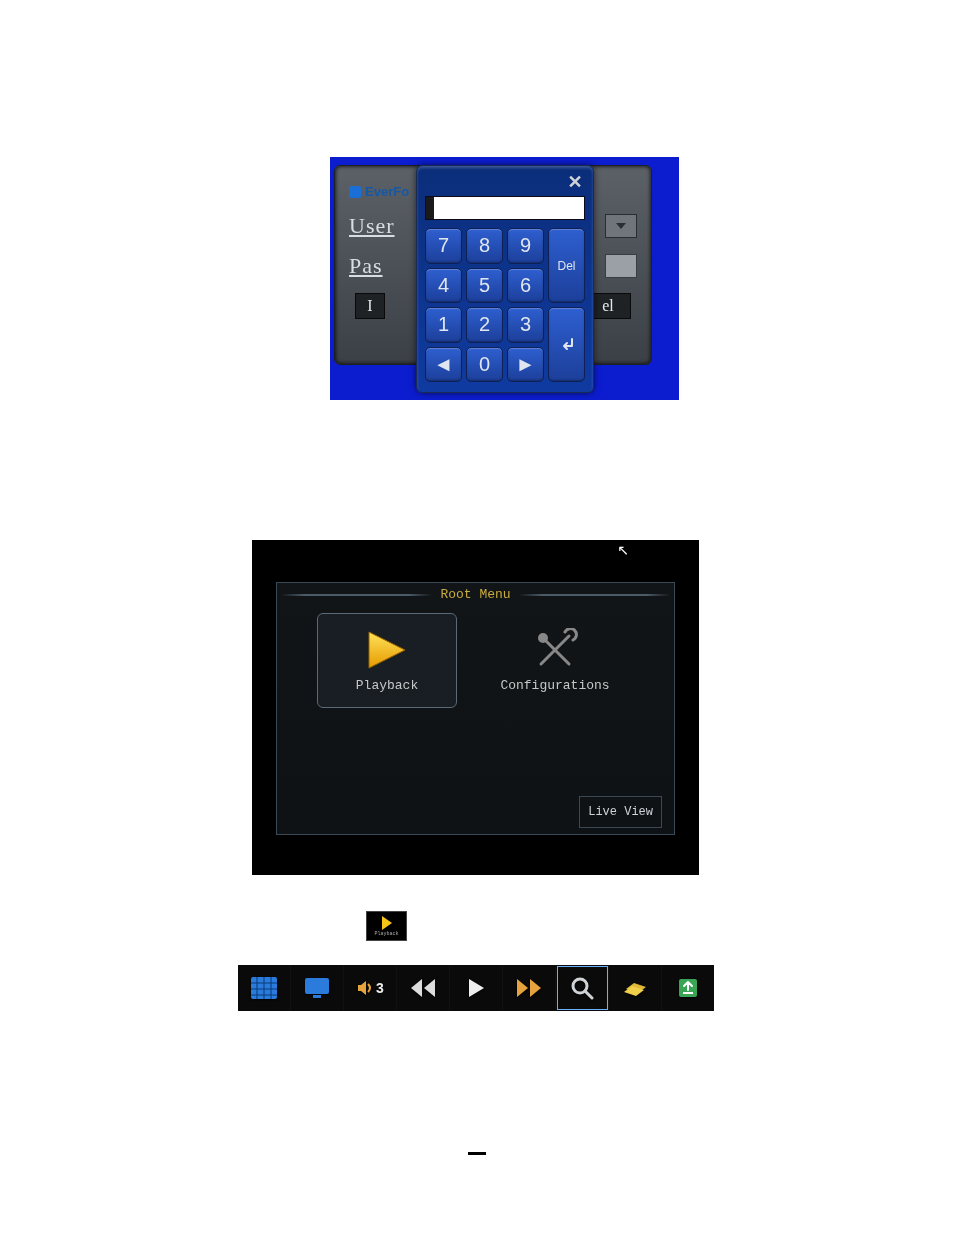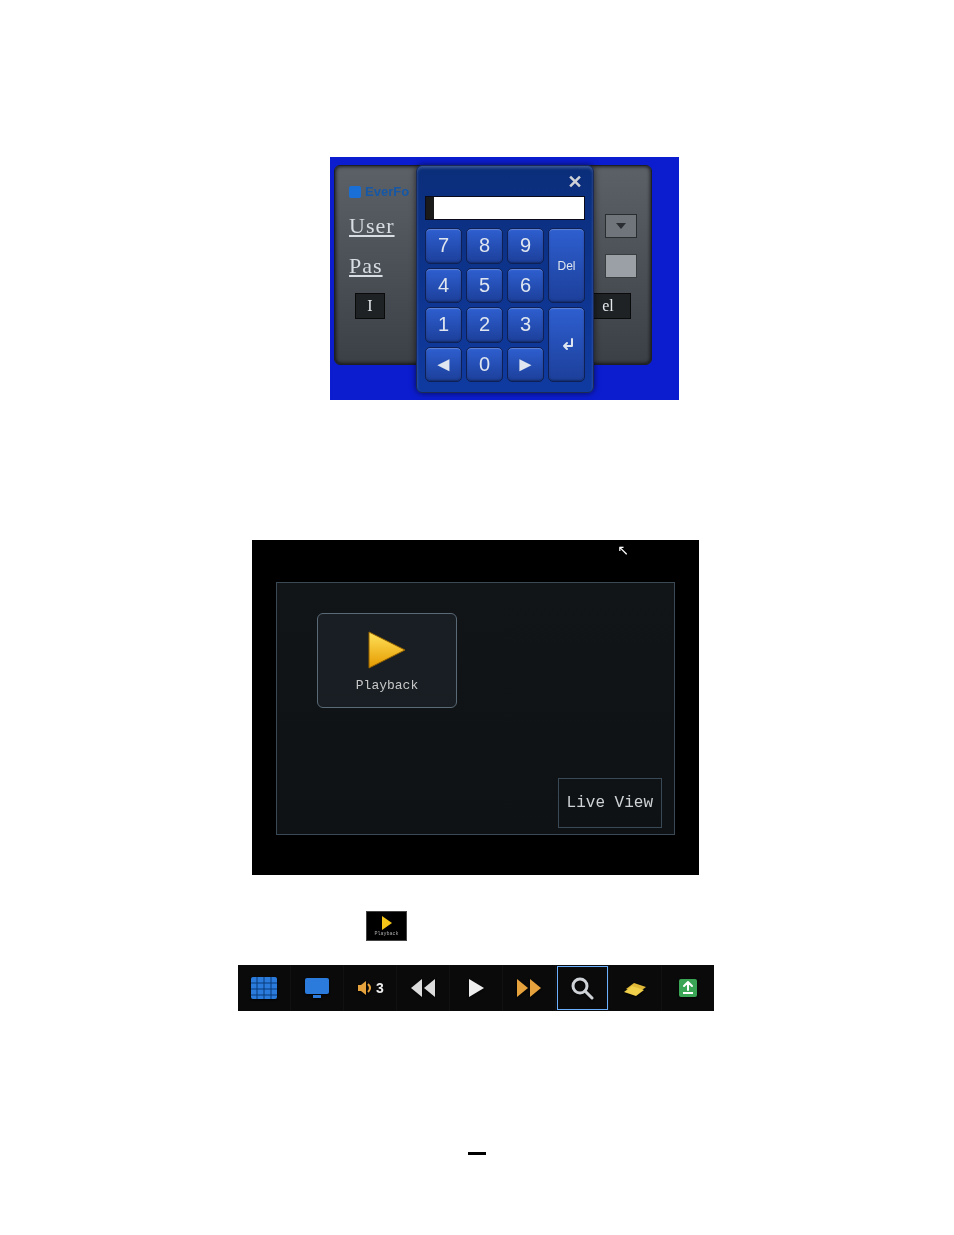--- a/index.html
+++ b/index.html
@@ -159,23 +159,23 @@
       border: 1px solid #5a6a76;
       border-radius: 6px;
       background: rgba(40,48,56,.35);
     }
     .root-label {
       color: #c7c7c7; font-size: 13px;
       font-family: "Courier New", monospace;
     }
     .live-view {
       position: absolute; right: 12px; bottom: 6px;
-      color: #cfd2d6; font-size: 16px;
+      color: #cfd2d6; font-size: 12px;
       font-family: "Courier New", monospace;
-      border: 1px solid #3a4956; padding: 15px 8px;
+      border: 1px solid #3a4956; padding: 8px 8px;
       cursor: pointer;
     }
 
     
     .small-play {
       position: absolute;
       left: 366px; top: 911px;
       width: 41px; height: 30px;
       background: #000; border: 1px solid #444;
       display: flex; flex-direction: column; align-items: center;
@@ -284,34 +284,50 @@
       <div class="kp-btn">◄</div>
       <div class="kp-btn">0</div>
       <div class="kp-btn">►</div>
     </div>
   </div>
 </div>
 
 <div class="root-fig">
   <div class="root-cursor">↖</div>
   <div class="root-panel">
+    <div class="root-title-wrap">
+      <div class="root-title-line"></div>
+      <span class="root-title">Root Menu</span>
+      <div class="root-title-line"></div>
+    </div>
 
     <div class="root-items">
       <div class="root-item sel">
         <svg width="48" height="44" viewBox="0 0 48 44">
           <defs>
             <linearGradient id="yg" x1="0" y1="0" x2="0" y2="1">
               <stop offset="0" stop-color="#ffe25a"></stop>
               <stop offset="1" stop-color="#e69a00"></stop>
             </linearGradient>
           </defs>
           <path d="M6 4 L42 22 L6 40 Z" fill="url(#yg)" stroke="#946200" stroke-width="1"></path>
         </svg>
         <span class="root-label">Playback</span>
       </div>
+      <div class="root-item">
+        <svg width="48" height="44" viewBox="0 0 48 44">
+          <g stroke="#888" stroke-width="3" stroke-linecap="round">
+            <line x1="10" y1="8" x2="38" y2="36"></line>
+            <line x1="38" y1="8" x2="10" y2="36"></line>
+            <circle cx="12" cy="10" r="5" fill="#888" stroke="none"></circle>
+            <path d="M34 4 a6 6 0 1 1 8 8" fill="none"></path>
+          </g>
+        </svg>
+        <span class="root-label">Configurations</span>
+      </div>
     </div>
 
     <div class="live-view">Live View</div>
   </div>
 </div>
 
 <div class="small-play">
   <div class="tri"></div>
   <div class="lbl">Playback</div>
 </div>

